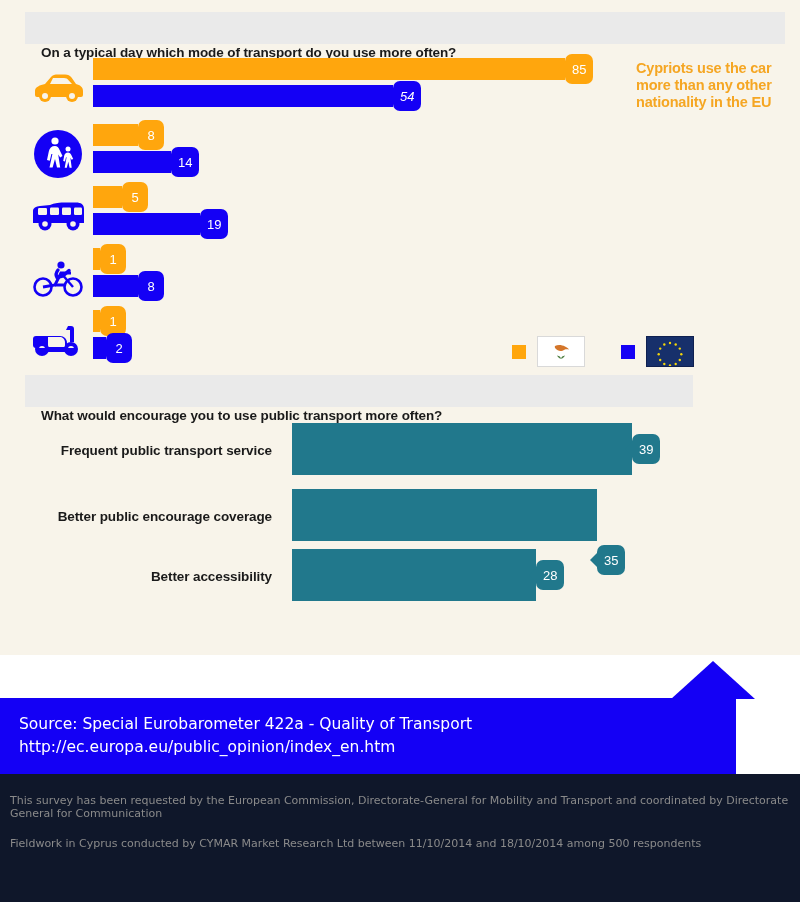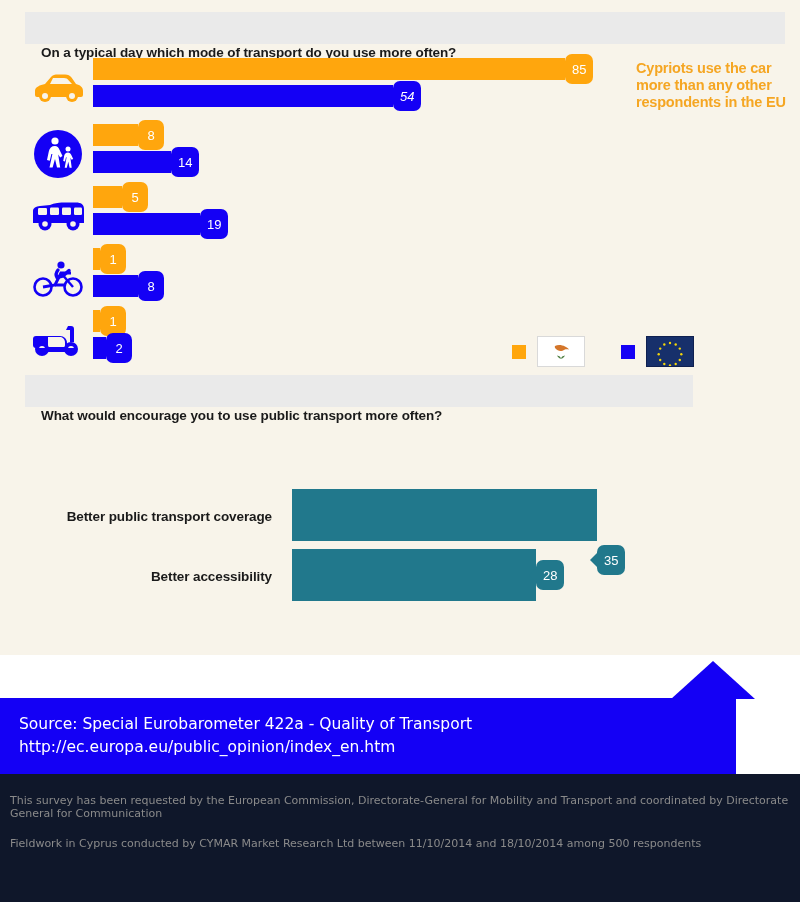--- a/index.html
+++ b/index.html
@@ -153,21 +153,21 @@
 <body>
 
 <div id="page">
 
   <div class="cream"></div>
 
   <div class="qheader" id="q1-header">
     <span>On a typical day which mode of transport do you use more often?</span>
   </div>
 
-  <div id="highlight">Cypriots use the car more than any other respondents in the EU</div>
+  <div id="highlight">Cypriots use the car more than any other nationality in the EU</div>
 
   <div class="trow" style="top:58px;">
     <div class="icon-cell">
       <svg width="54" height="34" viewBox="0 0 54 34">
         <path d="M4 20 C4 16 9 14 14 13 L20 6 C21.5 4 24 3.5 27 3.5 L34 3.5 C37 3.5 39 4.5 40.5 6.5 L45 13 C49 14 52 16 52 20 L52 24 L4 24 Z" fill="#ffa60d"></path>
         <path d="M22 7 L33 7 C35 7 36.5 7.8 37.5 9.2 L41 13 L19 13 Z" fill="#f8f4ea"></path>
         <rect x="4" y="22" width="48" height="4" rx="2" fill="#ffa60d"></rect>
         <circle cx="14" cy="25" r="6" fill="#ffa60d"></circle>
         <circle cx="14" cy="25" r="3" fill="#f8f4ea"></circle>
         <circle cx="41" cy="25" r="6" fill="#ffa60d"></circle>
@@ -316,23 +316,28 @@
           </g>
         </svg>
       </div>
     </div>
   </div>
 
   <div class="qheader" id="q2-header">
     <span>What would encourage you to use public transport more often?</span>
   </div>
 
+  <div class="trow2" style="top:423px;">
+    <div class="label2">Frequent public transport service</div>
+    <div class="bar2" style="width:340px;"></div>
+    <div class="callout2" style="left:632px;">39</div>
+  </div>
 
   <div class="trow2" style="top:489px;">
-    <div class="label2">Better public transport coverage</div>
+    <div class="label2">Better public encourage coverage</div>
     <div class="bar2" style="width:305px;"></div>
     <div class="callout2" style="left:597px;margin-top:45px;">35</div>
   </div>
 
   <div class="trow2" style="top:549px;">
     <div class="label2">Better accessibility</div>
     <div class="bar2" style="width:244px;"></div>
     <div class="callout2" style="left:536px;">28</div>
   </div>
 

